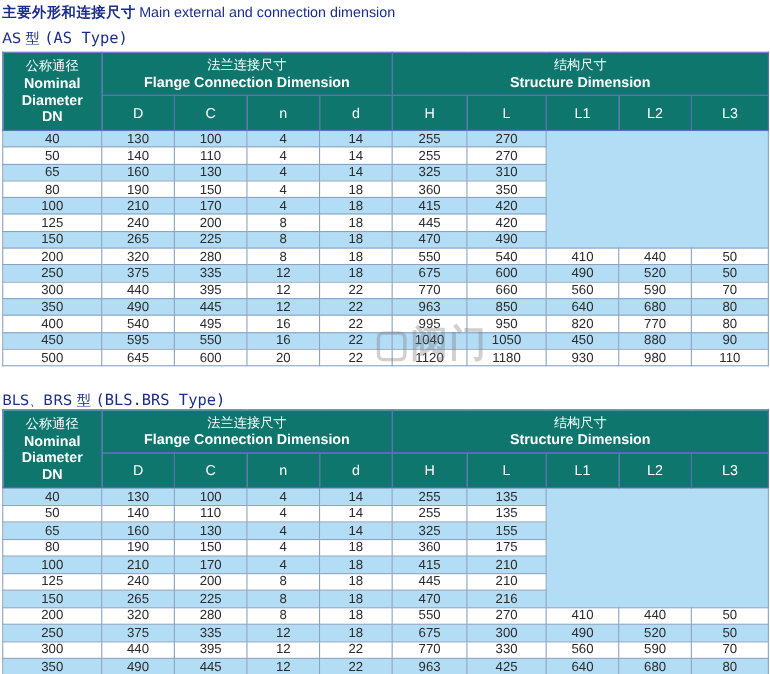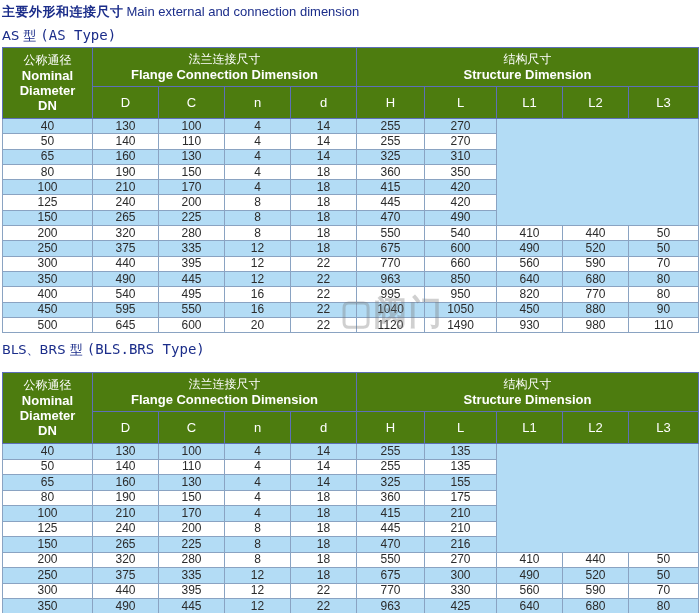--- a/index.html
+++ b/index.html
@@ -7,27 +7,27 @@
   body { position: relative; font-family: "Liberation Sans", "DejaVu Sans", sans-serif; color: #2a2a2a; }
 
   .main-title { position: absolute; left: 2px; top: 2px; height: 16px; white-space: nowrap; color: #1b2d8a; }
   .main-title .cn { font-family: "DejaVu Sans", sans-serif; font-size: 13px; font-weight: bold; letter-spacing: 0.5px; }
   .main-title .en { font-family: Liberation Sans, sans-serif; font-size: 13px; margin-left: 3px; }
 
   .section-title { position: absolute; left: 2px; white-space: nowrap; color: #1b2d8a; }
   .section-title .cn { font-family: "DejaVu Sans", sans-serif; font-size: 13px; }
   .section-title .en { font-family: "DejaVu Sans Mono", "Liberation Mono", monospace; font-size: 14px; margin-left: 4px; }
   #title-as { top: 26px; }
-  #title-bls { top: 340px; }
+  #title-bls { top: 355px; }
 
   table.spec { position: absolute; left: 2px; width: 696px; border-collapse: collapse; table-layout: fixed; }
   #table-as { top: 47px; }
   #table-bls { top: 372px; }
 
-  table.spec th { background: #4d7c0f; color: #ffffff; font-weight: normal; text-align: center; vertical-align: middle;
+  table.spec th { background: #0f766e; color: #ffffff; font-weight: normal; text-align: center; vertical-align: middle;
                   border: 1px solid #5d6fb8; font-size: 13px; line-height: 15px; }
   table.spec th.group { height: 39px; margin-top: 40px; }
   table.spec th.sub { height: 32px; font-size: 13px; }
   table.spec th.dn { line-height: 15px; }
   table.spec th .cn-h { font-family: "DejaVu Sans", sans-serif; font-size: 12px; display: block; }
   table.spec th .en-h { display: block; font-weight: bold; }
 
   table.spec td { text-align: center; font-size: 12px; color: #2b2b2b; border: 1px solid #8aa3c2; border-top: 1px solid #a8b8cc; line-height: 13px; padding: 0; }
   #table-as td { height: 15.3px; }
   #table-bls td { height: 15.5px; }
@@ -229,21 +229,21 @@
         <td>880</td>
         <td>90</td>
       </tr>
       <tr class="even">
         <td>500</td>
         <td>645</td>
         <td>600</td>
         <td>20</td>
         <td>22</td>
         <td>1120</td>
-        <td>1490</td>
+        <td>1180</td>
         <td>930</td>
         <td>980</td>
         <td>110</td>
       </tr>
     </tbody>
 </table>
 
 <div class="section-title" id="title-bls">
   <span class="cn">BLS、BRS 型</span><span class="en">(BLS.BRS Type)</span>
 </div>

